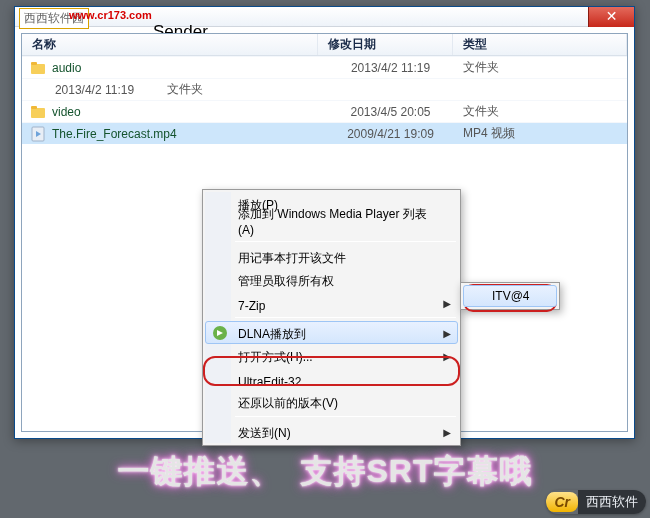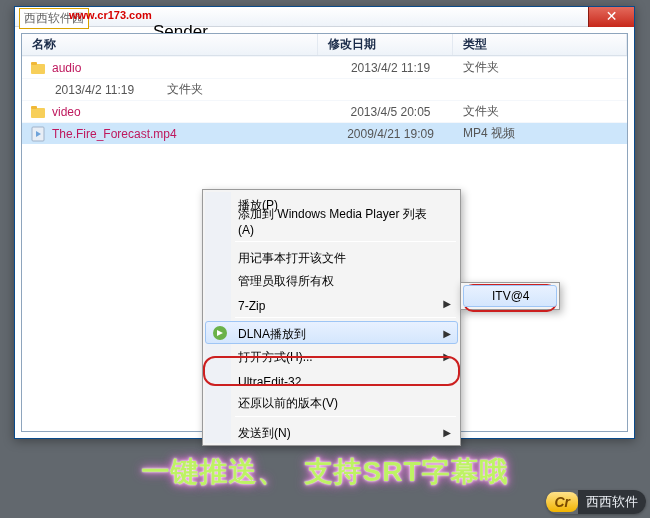--- a/index.html
+++ b/index.html
@@ -75,21 +75,21 @@
     border-top: 1px solid #f4f7fb;
   }
   .row.selected { background: #cde6fb; }
   .cell-name { width: 296px; display: flex; align-items: center; padding-left: 8px; }
   .cell-date { width: 135px; padding-left: 10px; color: #555; text-align: center; }
   .cell-type { flex: 1; padding-left: 10px; color: #555; }
   .ficon { width: 16px; height: 16px; margin-right: 6px; display: inline-block; }
   .ficon.folder svg rect { fill: #f7cf5a; }
   .ficon.folder svg .tab { fill: #f0b838; }
   .ficon.file svg rect { fill: #e8eef6; stroke: #9fb2c9; }
-  .fname { color: #be185d; text-align: center; }
+  .fname { color: #14532d; text-align: center; }
 
   
   .ctxmenu {
     position: absolute;
     left: 180px; top: 155px;
     width: 259px;
     background: #f4f4f4;
     border: 1px solid #9a9a9a;
     box-shadow: 2px 3px 8px rgba(0,0,0,.3);
     padding: 2px;
@@ -158,22 +158,22 @@
   }
 
   
   .banner-text {
     position: absolute; left: 0; right: 0; top: 444px; height: 56px;
     display: flex; align-items: center; justify-content: center;
     gap: 18px;
     color: #fff;
   }
   .neon {
-    font-size: 28px; font-weight: 600; letter-spacing: 1px;
-    color: #bef264;
+    font-size: 32px; font-weight: 600; letter-spacing: 1px;
+    color: #e5e5e5;
     text-shadow:
       0 0 2px #fff,
       0 0 4px #f9b4ef,
       0 0 8px #e77fe0,
       0 0 12px #d65dcf;
     font-family: "KaiTi", "STKaiti", "Microsoft YaHei", sans-serif;
   }
 
   
   .watermark {

